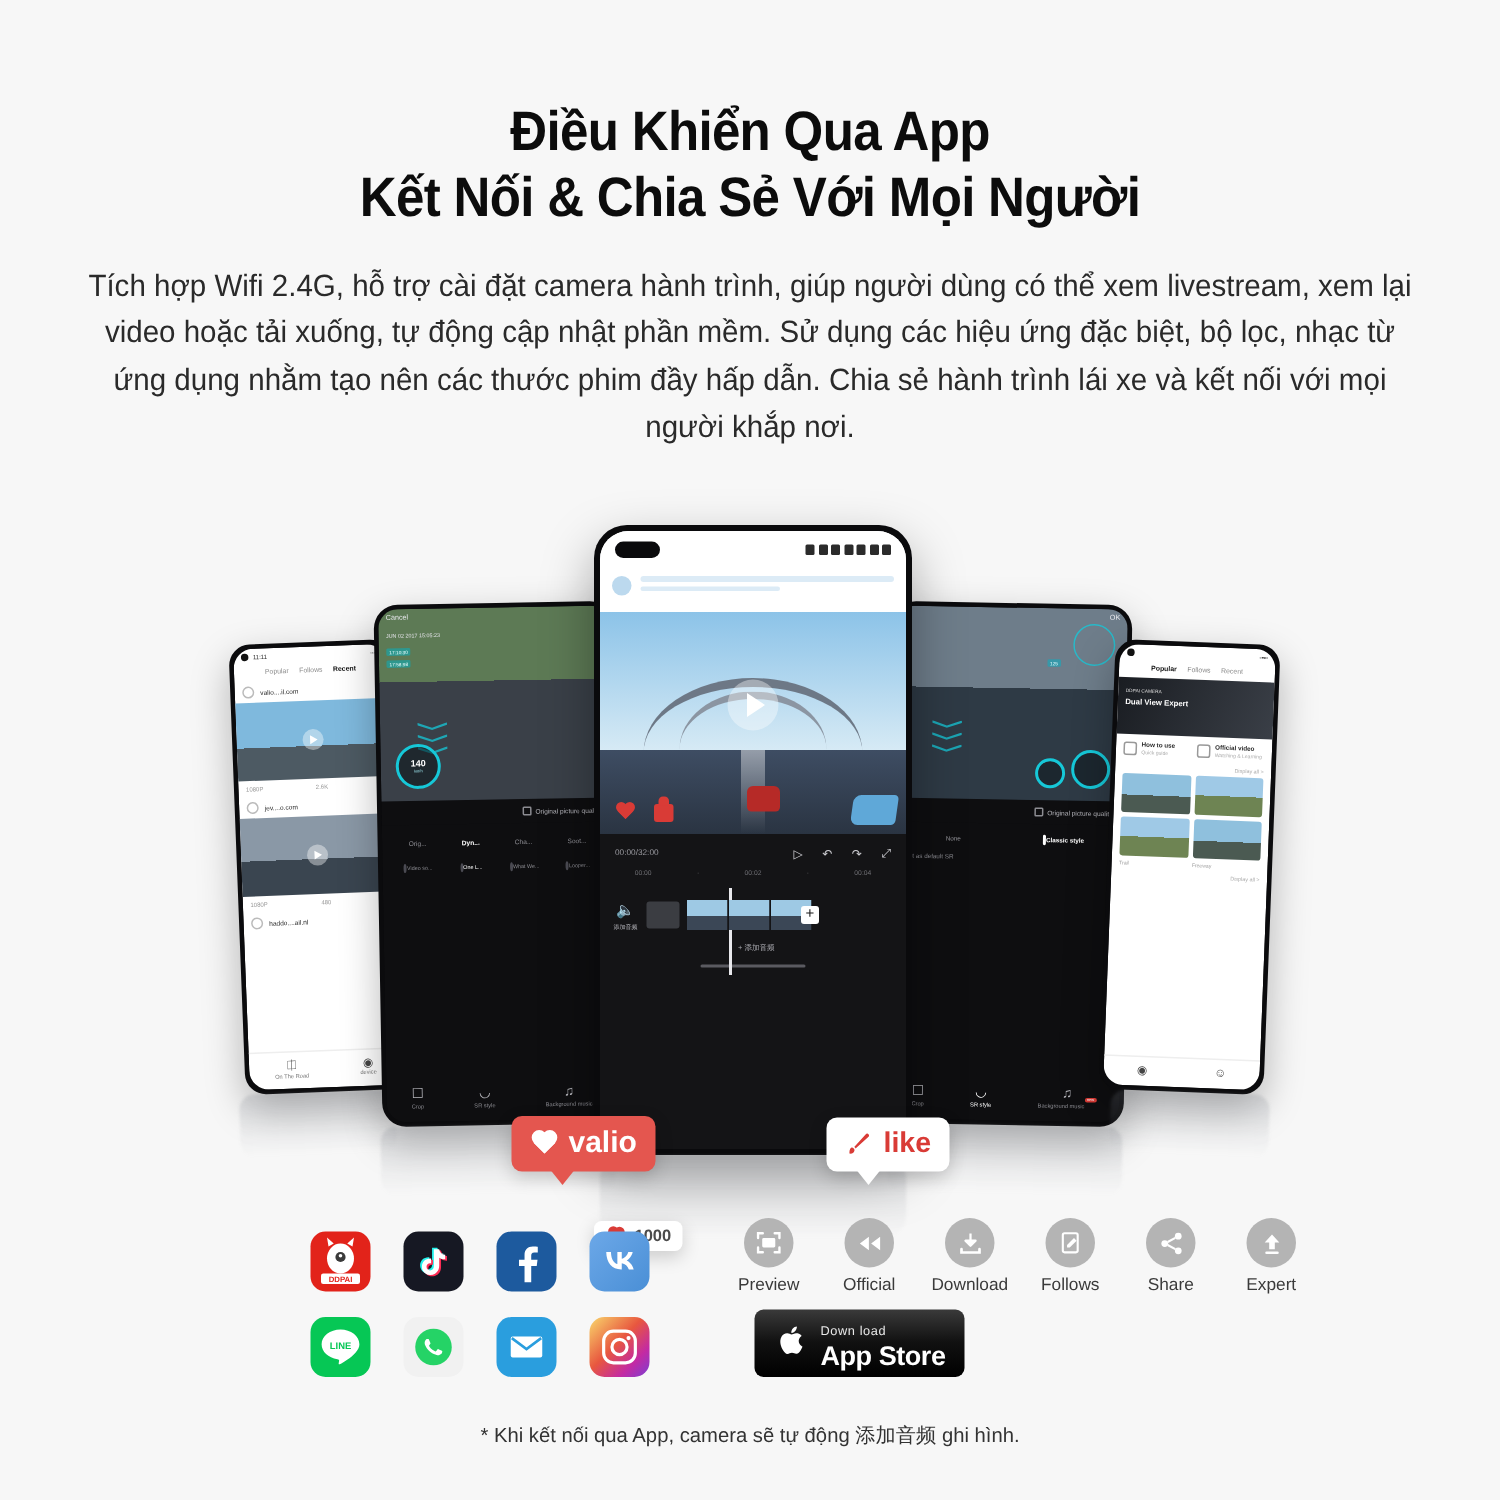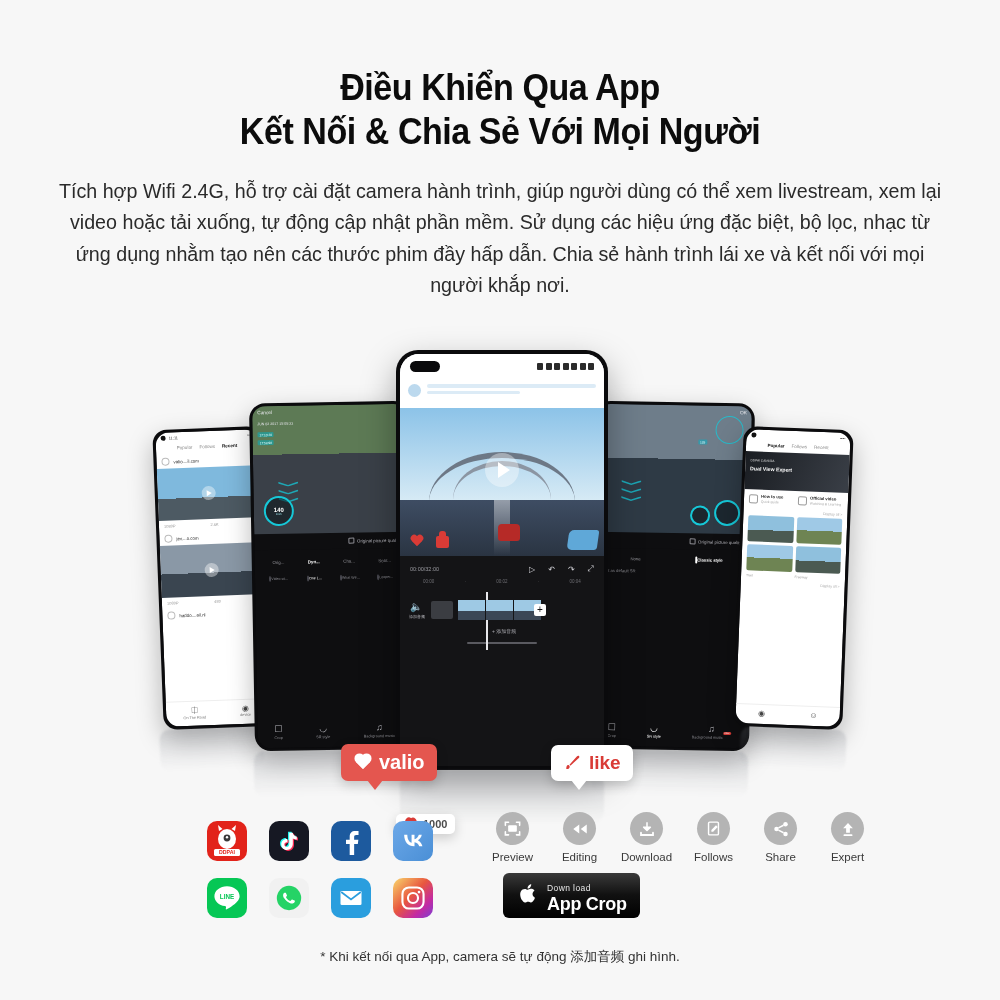--- a/index.html
+++ b/index.html
@@ -777,21 +777,21 @@
     </div>
     <div class="flabel">Preview</div>
   </div>
 
   <div class="feature">
     <div class="fcircle">
       <svg viewBox="0 0 24 24" width="18" height="18">
         <path d="M11 6v12L3 12zM21 6v12l-8-6z" fill="#fff"></path>
       </svg>
     </div>
-    <div class="flabel">Editing</div>
+    <div class="flabel">Official</div>
   </div>
 
   <div class="feature">
     <div class="fcircle">
       <svg viewBox="0 0 24 24" width="18" height="18">
         <path d="M12 3v8M12 14l-4.5-4.5h9z" fill="#fff" stroke="#fff" stroke-width="2" stroke-linejoin="round"></path>
         <path d="M4 17v3h16v-3" fill="none" stroke="#fff" stroke-width="2.4" stroke-linecap="round"></path>
       </svg>
     </div>
     <div class="flabel">Download</div>
@@ -834,20 +834,20 @@
 <div class="stores">
 
   <a class="badge">
     <span>
       <svg viewBox="0 0 24 24" width="23" height="23">
         <path d="M17.2 12.6c0-2.4 2-3.6 2.1-3.6-1.1-1.7-2.9-1.9-3.5-1.9-1.5-.2-2.9.9-3.6.9-.8 0-1.9-.9-3.1-.8-1.6 0-3.1.9-3.9 2.4-1.7 2.9-.4 7.2 1.2 9.5.8 1.2 1.8 2.5 3 2.4 1.2 0 1.7-.8 3.1-.8 1.5 0 1.9.8 3.1.7 1.3 0 2.1-1.2 2.9-2.3.9-1.3 1.3-2.6 1.3-2.7 0 0-2.5-1-2.6-3.8zM14.9 5.4c.6-.8 1.1-1.9 1-3-1 0-2.1.6-2.8 1.5-.6.7-1.2 1.9-1 3 1.1.1 2.2-.6 2.8-1.5z" fill="#fff"></path>
       </svg>
     </span>
     <span>
       <span class="top">Down load</span>
-      <span class="big" style="display:block;">App Crop</span>
+      <span class="big" style="display:block;">App Store</span>
     </span>
   </a>
 
 
 </div>
 
 <div class="footnote">* Khi kết nối qua App, camera sẽ tự động 添加音频 ghi hình.</div>
 
 </body></html>

